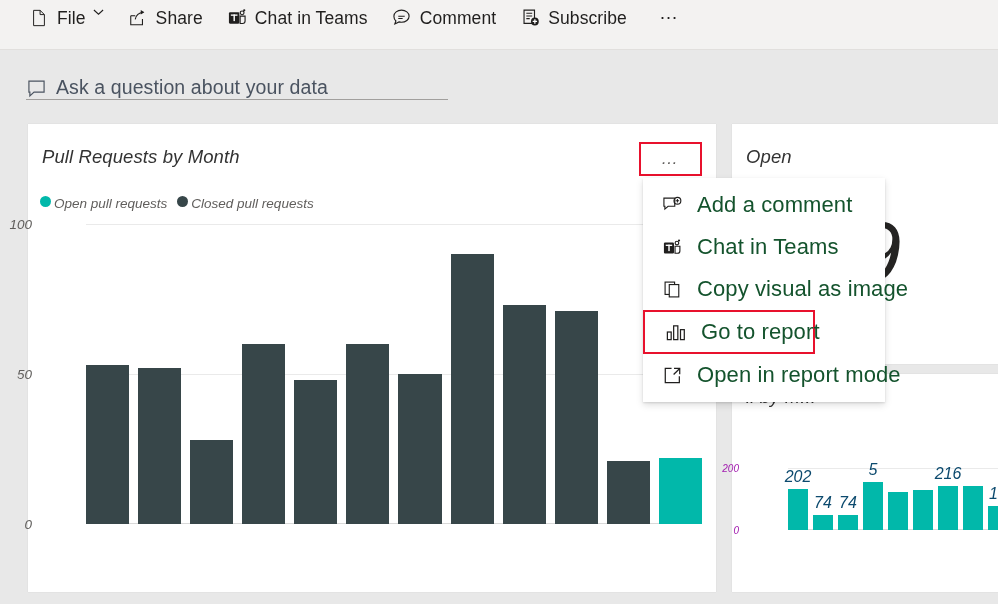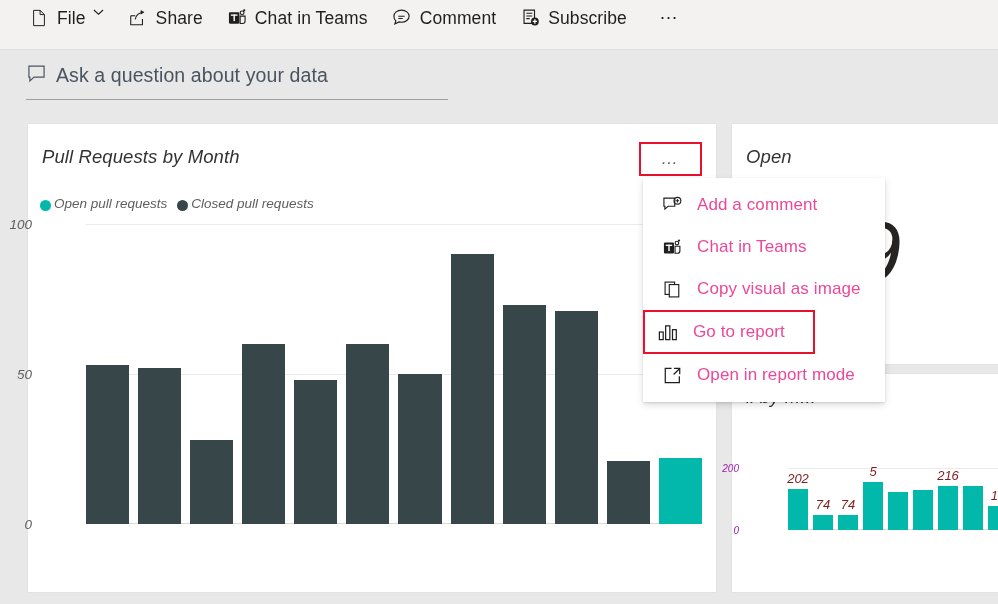--- a/index.html
+++ b/index.html
@@ -63,21 +63,21 @@
     line-height: 10px;
   }
 
   
   #qna {
     position: absolute;
     left: 26px; top: 64px;
     width: 422px;
     height: 36px;
     display: flex;
-    align-items: flex-start;
+    align-items: flex-end;
     border-bottom: 1px solid #a19f9d;
     box-sizing: border-box;
   }
   #qna .qico {
     width: 22px; height: 20px;
     display: inline-flex;
     align-items: center;
     margin-right: 8px;
     flex: 0 0 auto;
   }
@@ -132,21 +132,21 @@
 
   
   #legend {
     position: absolute;
     left: 12px; top: 72px;
     display: flex;
     align-items: center;
     font-size: 13.5px;
     color: #605e5c;
   }
-  .leg-item { display: flex; align-items: flex-end; margin-right: 10px; }
+  .leg-item { display: flex; align-items: flex-start; margin-right: 10px; }
   .leg-dot {
     width: 11px; height: 11px;
     border-radius: 50%;
     margin-right: 3px;
     flex: 0 0 auto;
   }
 
   
   #plot {
     position: absolute;
@@ -232,22 +232,22 @@
     flex: 1 1 0;
     background: #01b8aa;
     position: relative;
   }
   .s-lbl {
     position: absolute;
     bottom: 100%;
     left: 50%;
     transform: translateX(-50%);
     margin-bottom: 3px;
-    font-size: 13px;
-    color: #7f1d1d;
+    font-size: 16px;
+    color: #0c4a6e;
     white-space: nowrap;
     text-align: center;
   }
 
   
   #ctxmenu {
     position: absolute;
     left: 643px; top: 178px;
     width: 242px;
     background: #ffffff;
@@ -267,31 +267,31 @@
   }
   .mi .mico {
     width: 22px; height: 22px;
     display: inline-flex;
     align-items: center;
     justify-content: center;
     margin-right: 14px;
     flex: 0 0 auto;
   }
   .mi .mlbl {
-    font-size: 17px;
-    color: #ec4899;
+    font-size: 22px;
+    color: #14532d;
     letter-spacing: .1px;
     white-space: nowrap;
   }
   .mi.highlighted {
     border: 2px solid #e8112d;
     margin: 0 -0px 0 -0px;
     width: 172px;
     margin-left: 0px;
-    padding-left: 12px;
+    padding-left: 20px;
     height: 44px;
   }
 </style>
 </head>
 <body>
 
 <div id="cmdbar">
 
   <div class="cmd">
     <span class="ico">

